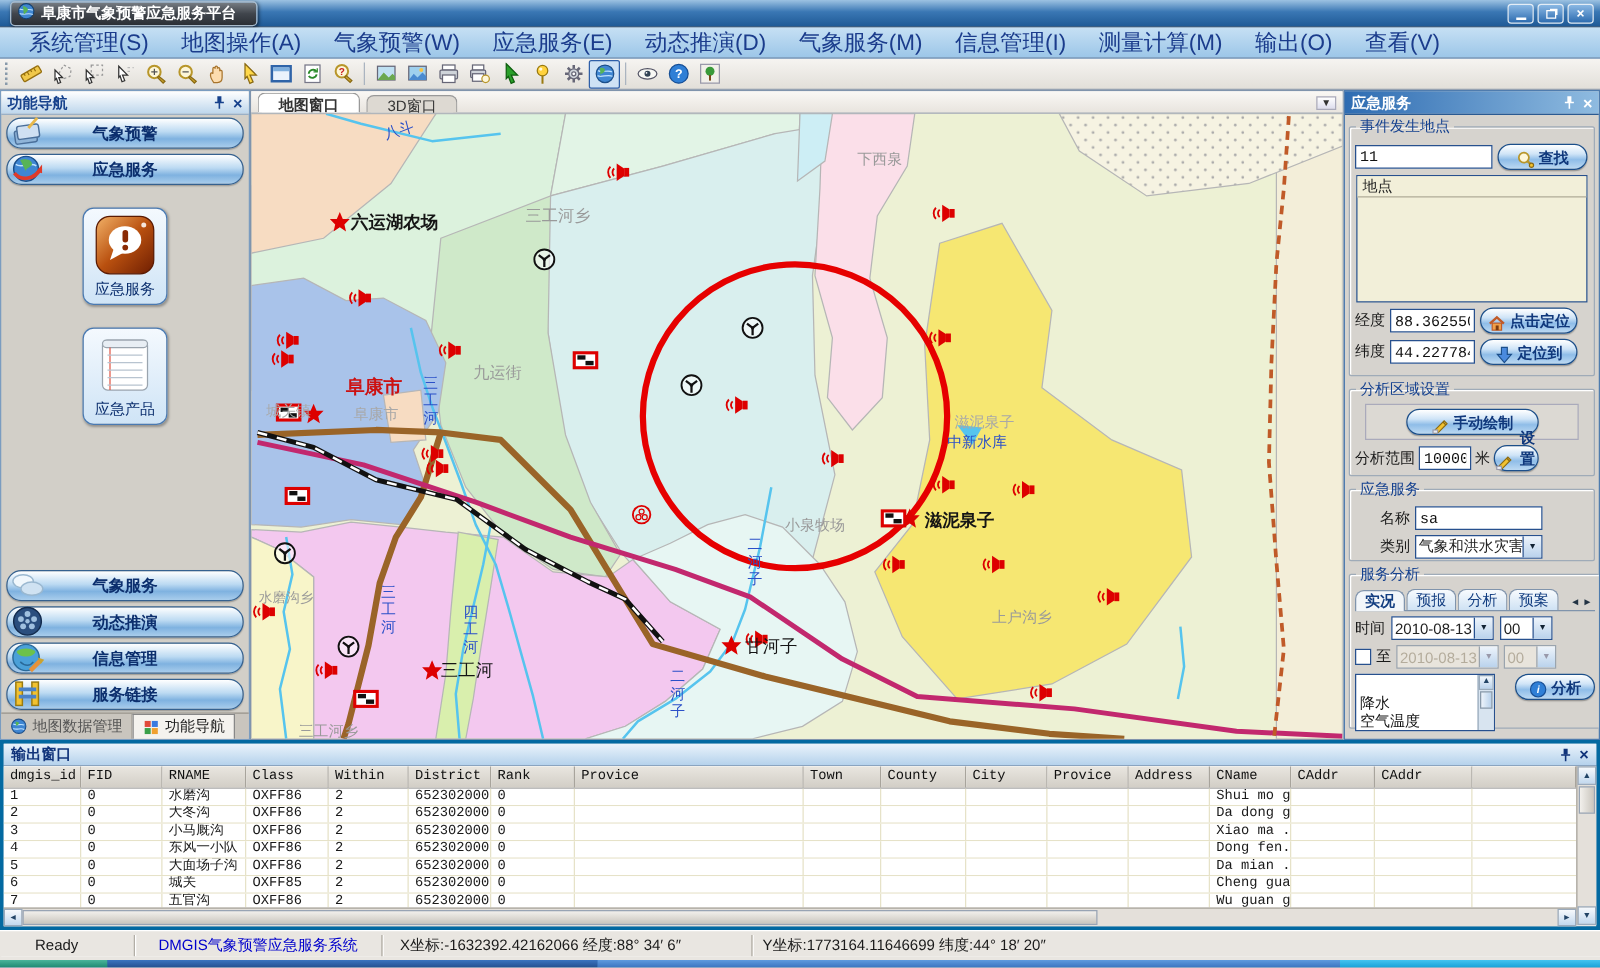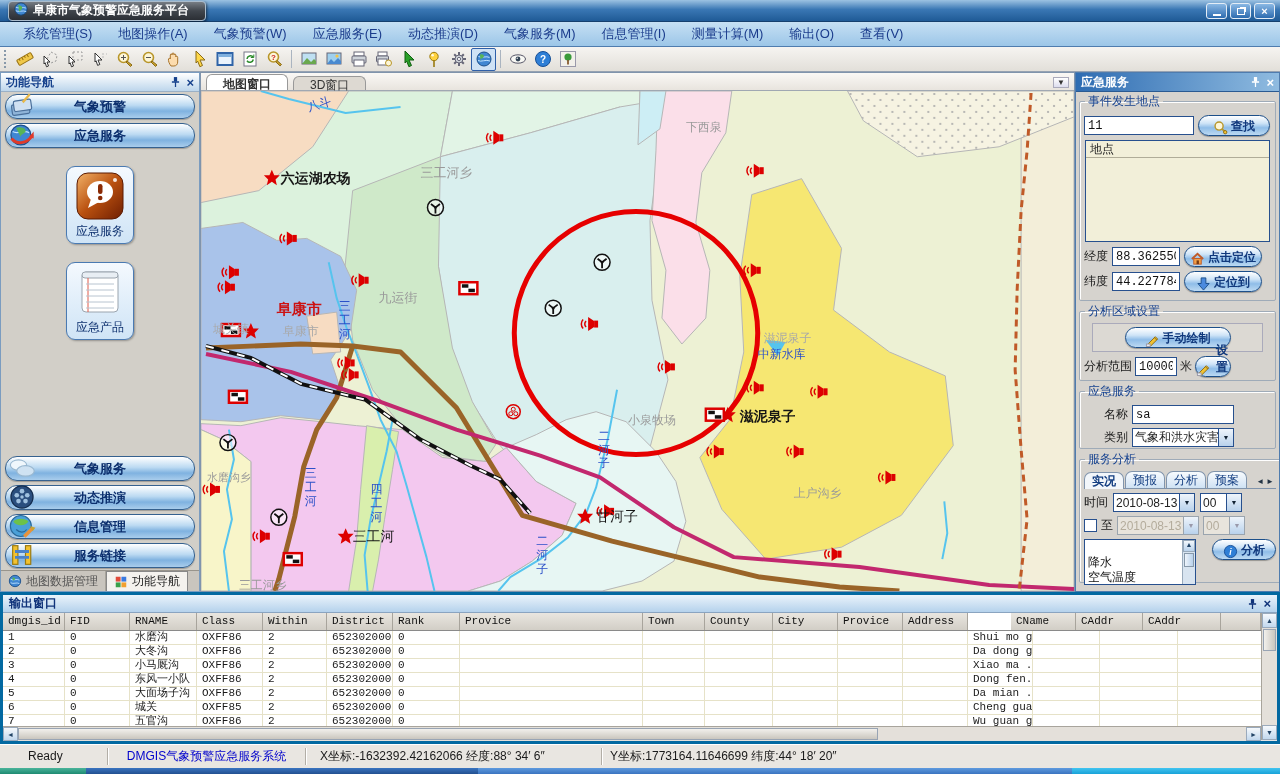--- a/index.html
+++ b/index.html
@@ -10,21 +10,21 @@
   
   .titlebar{position:absolute;left:0;top:0;width:1280px;height:22px;background:linear-gradient(#9cc2e2,#3a77b4 45%,#1f5a96);border-bottom:1px solid #16406e}
   .title-chip{position:absolute;left:8px;top:1px;height:20px;display:flex;align-items:flex-start;gap:5px;padding:0 16px 0 5px;background:linear-gradient(#777d84,#40454c 50%,#2b2f35);border:1px solid #aabccc;border-radius:4px;color:#fff;font-weight:bold;font-size:12px;box-shadow:1px 1px 3px rgba(0,0,0,.55)}
   .winbtns{position:absolute;right:5px;top:3px;display:flex;gap:3px}
   .winbtn{width:21px;height:16px;border:1px solid #e4edf6;border-radius:3px;background:linear-gradient(#8ab8e4,#2d6cb0);color:#fff;display:flex;align-items:center;justify-content:center}
   .g-min{width:8px;height:2px;background:#fff;margin-top:7px}
   .g-res{width:8px;height:7px;border:1px solid #fff;box-shadow:2px -2px 0 -1px #fff}
   .g-x{font-size:11px;font-weight:bold;line-height:1}
   
   .menubar{position:absolute;left:0;top:22px;width:1280px;height:25px;background:linear-gradient(#c6e0f4,#9cc6e8);border-bottom:1px solid #4f7cae;display:flex;align-items:center;padding-left:10px}
-  .menu-item{padding:3px 13px;color:#1b3c8c;font-size:13px}
+  .menu-item{padding:3px 13px;color:#1b3c8c;font-size:18px}
   
   .toolbar{position:absolute;left:0;top:47px;width:1280px;height:25px;background:linear-gradient(#f6f4f1,#e2dfd9);border-bottom:1px solid #96a2b2;display:flex;align-items:center;padding-left:2px}
   .grip{width:4px;height:18px;border-left:2px dotted #8899aa;margin:0 4px 0 2px}
   .tbtn{width:25px;height:23px;display:flex;align-items:center;justify-content:center;border:1px solid transparent;border-radius:2px;background:transparent}
   .tbtn.active{border:1px solid #2f5fa8;background:#cfe2f5}
   .tsep{width:1px;height:18px;background:#aab4c0;margin:0 4px}
   
   .panel-head{height:19px;background:linear-gradient(#ffffff,#bdd6ec);display:flex;align-items:center;padding:0 5px;color:#16418c;font-weight:bold;font-size:12px;border-bottom:1px solid #9ab0c6;flex:none}
   .panel-head.blue{background:linear-gradient(90deg,#2e6cb2,#8fbbe0);color:#fff;border-bottom:1px solid #2a5a92}
   .ph-title{flex:1}
@@ -907,21 +907,21 @@
           <div class="tcell" style="width: 66px;">Class</div>
           <div class="tcell" style="width: 64px;">Within</div>
           <div class="tcell" style="width: 66px;">District</div>
           <div class="tcell" style="width: 67px;">Rank</div>
           <div class="tcell" style="width: 183px;">Provice</div>
           <div class="tcell" style="width: 62px;">Town</div>
           <div class="tcell" style="width: 68px;">County</div>
           <div class="tcell" style="width: 65px;">City</div>
           <div class="tcell" style="width: 65px;">Provice</div>
           <div class="tcell" style="width: 65px;">Address</div>
-          <div class="tcell" style="width: 65px; margin-left: 43px;">CName</div>
+          <div class="tcell" style="width: 65px;">CName</div>
           <div class="tcell" style="width: 67px;">CAddr</div>
           <div class="tcell" style="width: 78px;">CAddr</div>
           <div class="tcell tfill"></div>
         </div>
         <div class="trow">
           <div class="tcell" style="width: 62px;">1</div>
           <div class="tcell" style="width: 65px;">0</div>
           <div class="tcell" style="width: 67px;">水磨沟</div>
           <div class="tcell" style="width: 66px;">OXFF86</div>
           <div class="tcell" style="width: 64px;">2</div>

